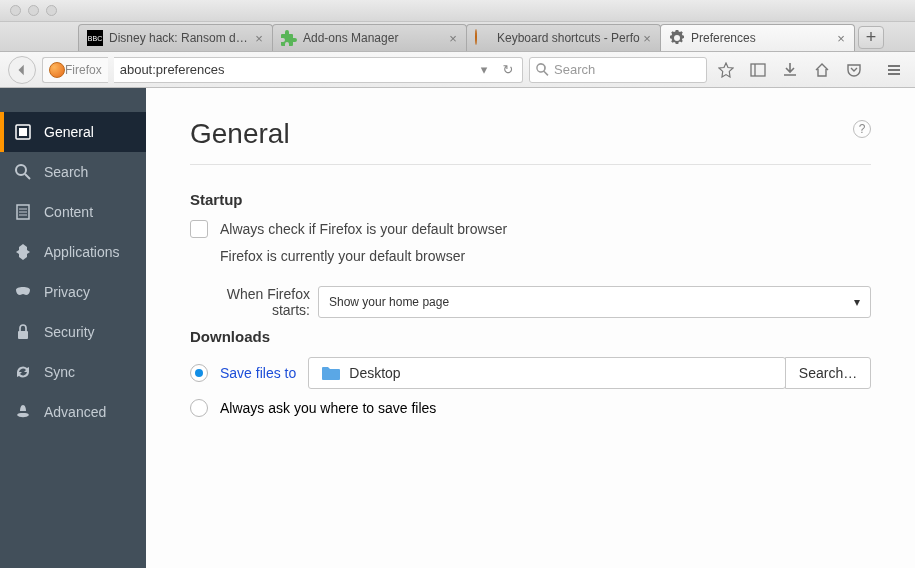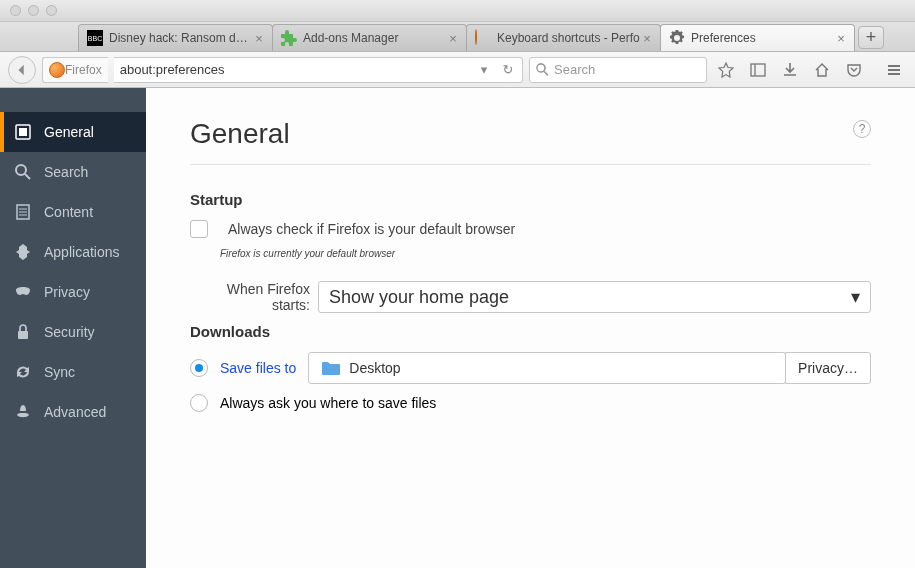--- a/index.html
+++ b/index.html
@@ -34,26 +34,26 @@
   .sideitem.selected::before { content:""; position:absolute; left:0; top:0; bottom:0; width:4px; background:#ff9500;}
   .sideicon { width:18px; height:18px; display:flex; align-items:center; justify-content:center; }
   .sideicon svg { width:18px; height:18px; fill:#bfc7cf; }
   .sideitem.selected .sideicon svg { fill:#fff; }
 
   .main { flex:1; background:#fdfdfd; overflow-y:auto; padding:30px 44px 20px 44px; position:relative;}
   .main h1 { font-size:28px; font-weight:400; color:#333; margin-bottom:14px;}
   .helpbtn { position:absolute; top:32px; right:44px; width:18px; height:18px; border:1px solid #bcbcbc; border-radius:50%; display:flex; align-items:center; justify-content:center; font-size:12px; color:#8a8a8a;}
   .hr { border:none; border-top:1px solid #e2e2e2; margin-bottom:26px;}
   .section-title { font-weight:600; font-size:15px; color:#333; margin-bottom:12px;}
-  .row { display:flex; align-items:center; margin-bottom:10px;gap:8px; }
+  .row { display:flex; align-items:center; margin-bottom:10px; }
   .checkbox { width:18px; height:18px; border:1px solid #bdbdbd; border-radius:3px; margin-right:12px; background:#fff;}
-  .indent { padding-left:30px; font-size:10px; color:#444; margin-bottom:22px; margin-top:4px;font-style:italic;}
+  .indent { padding-left:30px; font-size:14px; color:#444; margin-bottom:22px; margin-top:4px;}
   .formrow { display:flex; align-items:center; margin-bottom:10px;}
   .formlabel { width:128px; text-align:right; font-size:14px; color:#444; padding-right:8px;}
-  .select { flex:1; height:32px; border:1px solid #c7c7c7; border-radius:3px; background:#fff; display:flex; align-items:center; padding:0 10px; font-size:18px; color:#333; justify-content:space-between;}
+  .select { flex:1; height:32px; border:1px solid #c7c7c7; border-radius:3px; background:#fff; display:flex; align-items:center; padding:0 10px; font-size:12px; color:#333; justify-content:space-between;}
   .textfield { flex:1; height:32px; border:1px solid #c7c7c7; border-radius:3px; background:#fff; padding:0 10px; font-size:14px; color:#333; display:flex; align-items:center;}
   .btnrow { display:flex; gap:10px; margin-left:130px; margin-bottom:28px;}
   .btn { height:32px; border:1px solid #c7c7c7; border-radius:3px; background:#fff; display:flex; align-items:center; justify-content:center; font-size:14px; color:#333; padding:0 6px;}
   .btnw { width:165px; }
   .radio { width:18px; height:18px; border:1px solid #b8b8b8; border-radius:50%; margin-right:12px; background:#fff; display:flex; align-items:center; justify-content:center;}
   .radio.on::after { content:""; width:8px; height:8px; border-radius:50%; background:#128ee6;}
   .dl-row { display:flex; align-items:center; margin-bottom:10px;}
   .folder { width:20px; height:16px; margin:0 8px 0 2px; }
   .folder svg { fill:#5aa7e6; }
   .choose { margin-left:auto;}
@@ -256,21 +256,21 @@
     <div class="dl-row">
       <div class="radio on"></div>
       <span style="font-size:14px;color:#1d4ed8;margin-right:12px">Save files to</span>
       <div class="textfield" style="flex:1;display:flex;align-items:center">
         <span class="folder"><svg viewBox="0 0 20 16">
               <path d="M1 3a1 1 0 011-1h5l2 2h9a1 1 0 011 1v9a1 1 0 01-1 1H2a1 1 0 01-1-1V3z"></path>
             </svg></span>
         <span>Desktop</span>
       </div>
       <div class="btn choose" style="width:86px;margin-left:-1px;border-top-left-radius:0;border-bottom-left-radius:0">
-          <span>Privacy…</span>
+          <span>Search…</span>
         </div>
     </div>
 
     <div class="dl-row">
       <div class="radio"></div>
       <span style="font-size:14px;color:#000000">Always ask you where to save files</span>
     </div>
   </div>
 </div>
 

